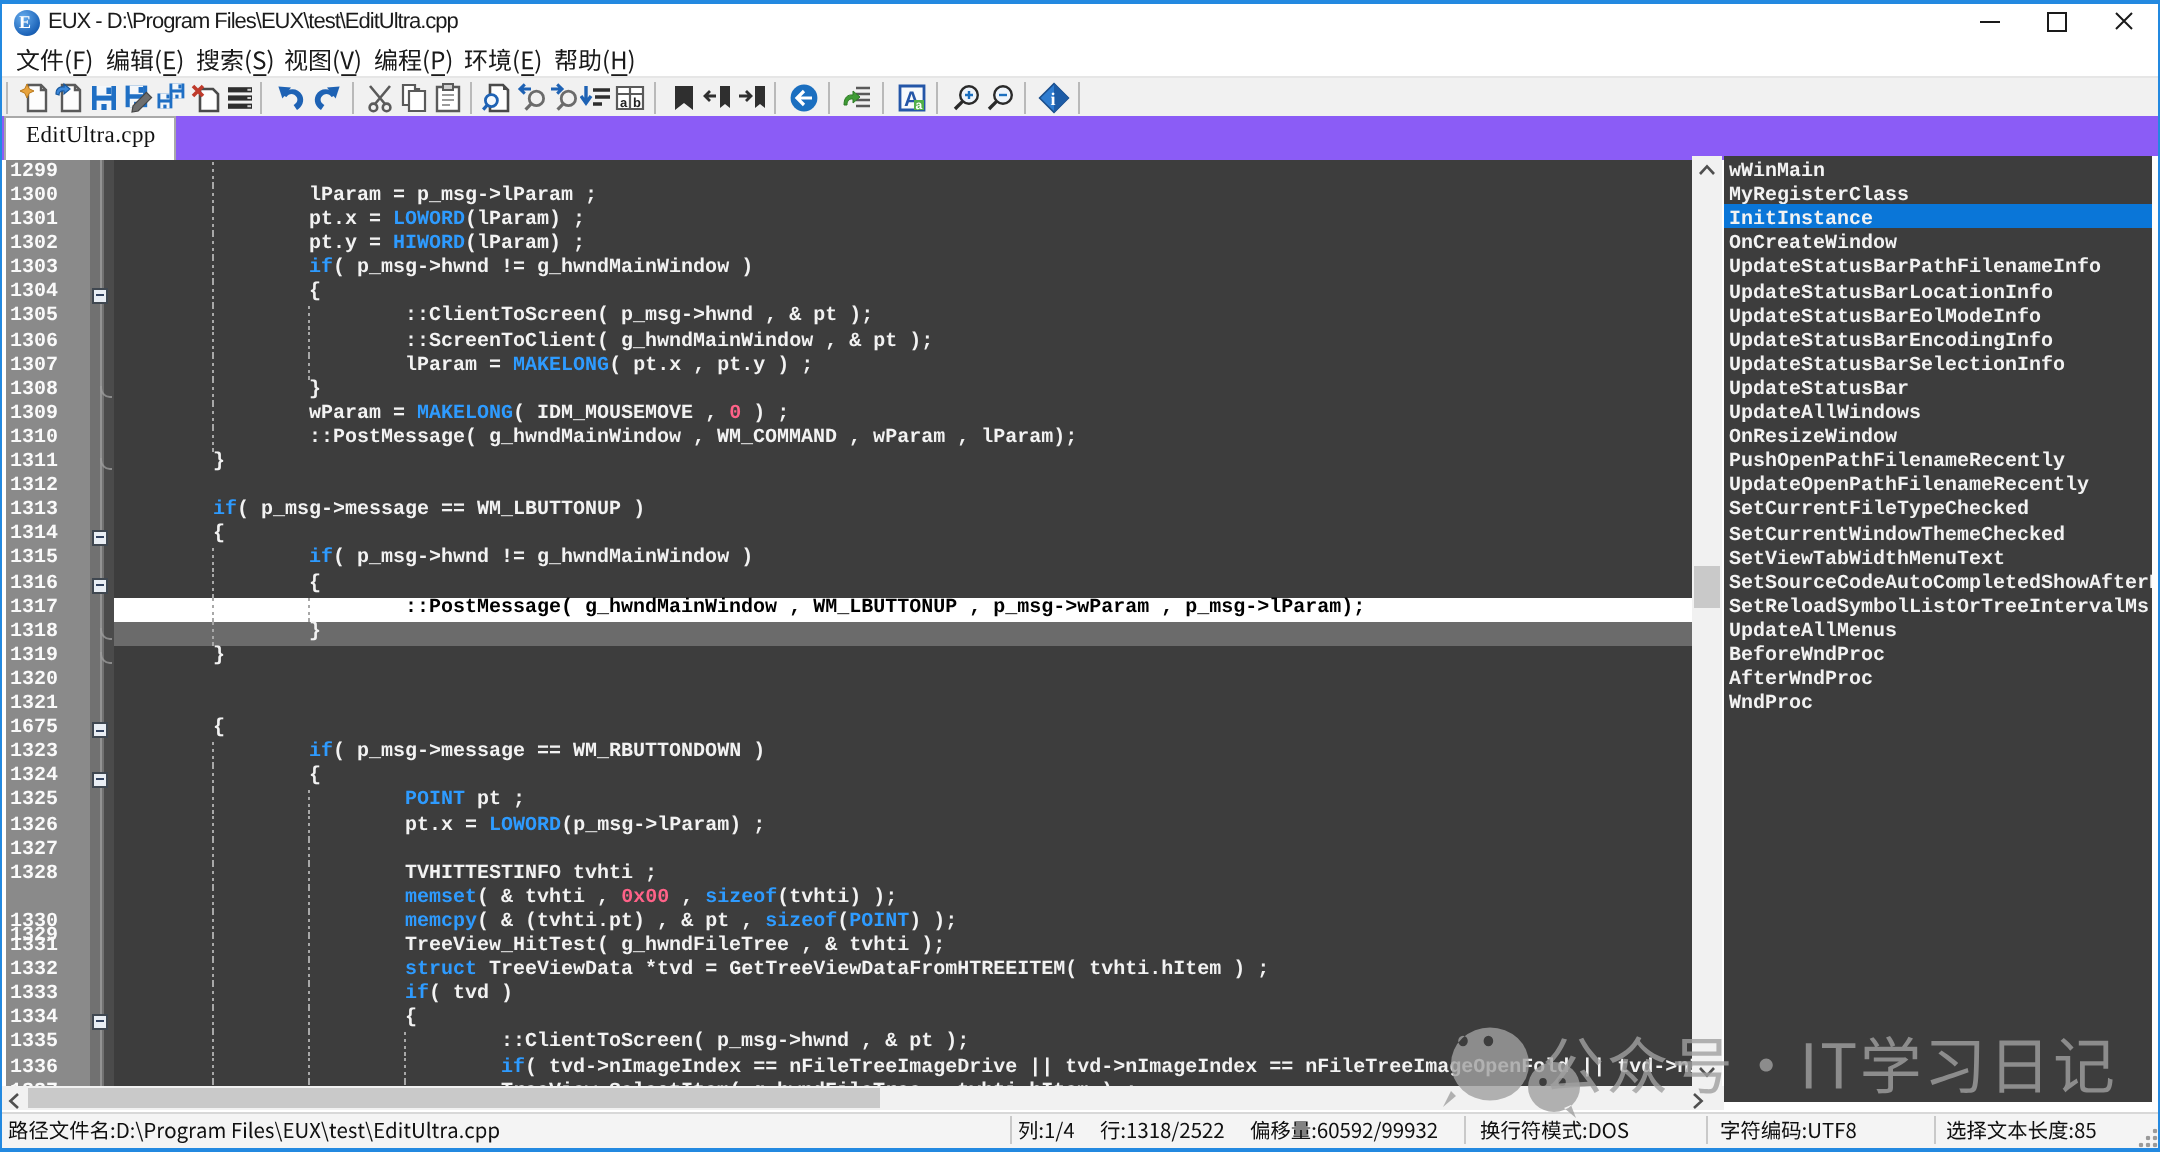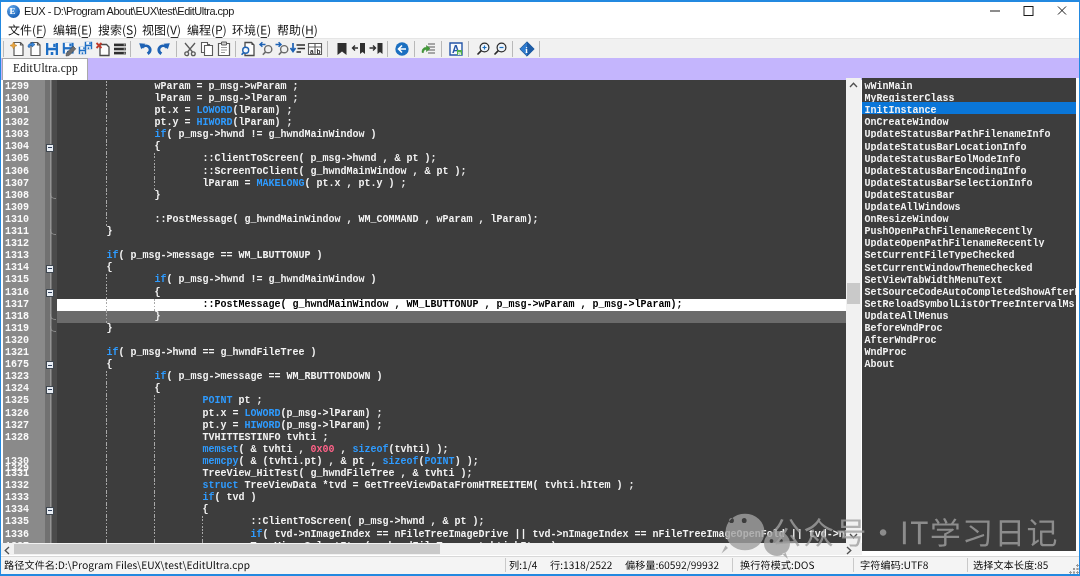--- a/index.html
+++ b/index.html
@@ -6,21 +6,21 @@
 .abs { position:absolute; }
 #titlebar { left:0; top:0; width:1080px; height:22px; background:#fff; border-top:2px solid #2389e0; }
 #appico { left:7px; top:5px; width:13px; height:13px; border-radius:50%;
   background:radial-gradient(circle at 35% 30%, #66aced, #1c63b8 70%, #124a8f); }
 #appico span { position:absolute; left:2.5px; top:0.5px; font-size:9px; font-weight:bold; color:#fff; font-family:"Liberation Serif",serif; }
 #title { left:24px; top:5px; font-size:11px; color:#1b1b1b; letter-spacing:-0.5px; }
 #menubar { left:0; top:22px; width:1080px; height:16px; background:#fff; }
 #toolbar { left:0; top:38px; width:1080px; height:20px; background:#f1f1f1; border-top:1px solid #e6e6e6; }
 .tbi { position:absolute; top:2px; }
 .ts { position:absolute; top:1.5px; width:1px; height:16px; background:#b9b9b9; }
-#tabbar { left:0; top:58px; width:1080px; height:22px; background:#c4b5fd; }
+#tabbar { left:0; top:58px; width:1080px; height:22px; background:#8b5cf6; }
 #tab { position:absolute; left:2px; top:0; width:86px; height:22px; background:#fff;
   border:1px solid #a9a9a9; border-bottom:none; }
 #tab span { position:absolute; left:10px; top:3px; font-family:"Liberation Serif",serif; font-size:11.5px; color:#111; letter-spacing:0.2px; }
 #editor { left:2.5px; top:80px; width:843.5px; height:463px; background:#3d3d3d; overflow:hidden; }
 #gutter { position:absolute; left:0; top:0; width:42.5px; height:100%; background:#8a8a8a; }
 #foldcol { position:absolute; left:42.5px; top:0; width:6.5px; height:100%; background:#717171; }
 #foldstrip { position:absolute; left:49px; top:0; width:5px; height:100%; background:#4b4b4b; }
 #foldline { position:absolute; left:47px; top:0; width:1px; height:100%; background:#9f9f9f; opacity:0.75; }
 .ln { position:absolute; left:2.5px; height:12.1px; line-height:12.1px; font-family:"Liberation Mono",monospace;
   font-size:10px; font-weight:bold; color:#fafafa; }
@@ -58,21 +58,21 @@
    radial-gradient(circle at 8.5px 8.5px, #9a9a9a 1px, transparent 1.3px),
    radial-gradient(circle at 5px 8.5px, #9a9a9a 1px, transparent 1.3px),
    radial-gradient(circle at 1.5px 8.5px, #9a9a9a 1px, transparent 1.3px); }
 </style></head>
 <body>
 <div id="app">
 <div id="titlebar" class="abs"></div>
 <div id="appico" class="abs">
       <span>E</span>
     </div>
-<div id="title" class="abs">EUX - D:\Program About\EUX\test\EditUltra.cpp</div>
+<div id="title" class="abs">EUX - D:\Program Files\EUX\test\EditUltra.cpp</div>
 <svg class="abs" style="left:985px;top:0" width="90" height="22" viewBox="0 0 90 22">
 <path d="M5 11 H15" stroke="#1a1a1a" stroke-width="1"></path>
 <rect x="39" y="6.5" width="9" height="9" fill="none" stroke="#1a1a1a" stroke-width="1"></rect>
 <path d="M73 6.5 L81 14.5 M81 6.5 L73 14.5" stroke="#1a1a1a" stroke-width="1"></path>
 </svg>
 <div id="menubar" class="abs"></div>
 <svg style="position:absolute;left:8.0px;top:24.2px" width="41" height="17" viewBox="0 0 41 17">
       <path d="M5.1 0.7C5.4 1.3 5.8 2.1 6.0 2.6L7.0 2.2C6.8 1.8 6.4 1.0 6.0 0.4ZM0.6 2.6V3.5H2.5C3.2 5.3 4.1 6.9 5.4 8.2C4.0 9.3 2.4 10.1 0.4 10.6C0.6 10.9 0.9 11.3 1.0 11.5C3.0 10.8 4.7 10.0 6.0 8.8C7.4 10.0 9.0 10.9 11.0 11.4C11.1 11.2 11.4 10.8 11.6 10.6C9.7 10.1 8.1 9.3 6.7 8.1C7.9 6.9 8.9 5.4 9.6 3.5H11.4V2.6ZM6.0 7.5C4.9 6.4 4.0 5.0 3.4 3.5H8.5C7.9 5.1 7.1 6.4 6.0 7.5Z M15.8 6.5V7.3H19.2V11.5H20.1V7.3H23.4V6.5H20.1V3.8H22.9V2.9H20.1V0.6H19.2V2.9H17.6C17.8 2.4 17.9 1.8 18.0 1.3L17.2 1.1C16.9 2.7 16.4 4.2 15.7 5.2C15.9 5.3 16.3 5.5 16.5 5.7C16.8 5.1 17.1 4.5 17.4 3.8H19.2V6.5ZM15.2 0.5C14.6 2.3 13.5 4.1 12.4 5.3C12.5 5.5 12.8 6.0 12.9 6.2C13.3 5.8 13.6 5.3 14.0 4.8V11.5H14.9V3.4C15.3 2.6 15.7 1.7 16.1 0.8Z M26.9 12.9 27.5 12.6C26.5 10.9 26.0 8.9 26.0 6.8C26.0 4.8 26.5 2.8 27.5 1.1L26.9 0.7C25.8 2.5 25.1 4.5 25.1 6.8C25.1 9.2 25.8 11.1 26.9 12.9Z M29.3 10.6H30.4V6.6H33.7V5.7H30.4V2.7H34.3V1.8H29.3Z M35.9 12.9C37.0 11.1 37.6 9.2 37.6 6.8C37.6 4.5 37.0 2.5 35.9 0.7L35.2 1.1C36.2 2.8 36.7 4.8 36.7 6.8C36.7 8.9 36.2 10.9 35.2 12.6Z" fill="#1a1a1a"></path>
       <rect x="28.6" y="13.1" width="6.7" height="0.9" fill="#1a1a1a"></rect>
     </svg>
@@ -260,21 +260,20 @@
         <span>EditUltra.cpp</span>
       </div>
     </div>
 <div id="editor" class="abs">
 <div id="gutter"></div>
       <div id="foldcol"></div>
       <div id="foldstrip"></div>
       <div id="foldline"></div>
 
 <div class="ln" style="top:0.8px">1299</div>
-<pre class="cl" style="top:0.8px">		wParam = p_msg-&gt;wParam ;</pre>
 <div class="gd" style="top:0.8px;left:103.0px"></div>
 
 <div class="ln" style="top:12.9px">1300</div>
 <pre class="cl" style="top:12.9px">		lParam = p_msg-&gt;lParam ;</pre>
 <div class="gd" style="top:12.9px;left:103.0px"></div>
 
 <div class="ln" style="top:25.0px">1301</div>
 <pre class="cl" style="top:25.0px">		pt.x = <span class="k">LOWORD</span>(lParam) ;</pre>
 <div class="gd" style="top:25.0px;left:103.0px"></div>
 
@@ -305,20 +304,21 @@
 <pre class="cl" style="top:97.6px">			lParam = <span class="k">MAKELONG</span>( pt.x , pt.y ) ;</pre>
 <div class="gd" style="top:97.6px;left:103.0px"></div>
 <div class="gd" style="top:97.6px;left:151.0px"></div>
 
 <div class="ln" style="top:109.69999999999999px">1308</div>
 <pre class="cl" style="top:109.69999999999999px">		}</pre>
 <div class="gd" style="top:109.69999999999999px;left:103.0px"></div>
 <div class="fc" style="top:112.69999999999999px"></div>
 
 <div class="ln" style="top:121.8px">1309</div>
+<pre class="cl" style="top:121.8px">		wParam = <span class="k">MAKELONG</span>( IDM_MOUSEMOVE , <span class="n">0</span> ) ;</pre>
 <div class="gd" style="top:121.8px;left:103.0px"></div>
 
 <div class="ln" style="top:133.9px">1310</div>
 <pre class="cl" style="top:133.9px">		::PostMessage( g_hwndMainWindow , WM_COMMAND , wParam , lParam);</pre>
 <div class="gd" style="top:133.9px;left:103.0px"></div>
 
 <div class="ln" style="top:146.0px">1311</div>
 <pre class="cl" style="top:146.0px">	}</pre>
 <div class="fc" style="top:149.0px"></div>
 
@@ -352,21 +352,20 @@
 <div class="fc" style="top:233.70000000000002px"></div>
 
 <div class="ln" style="top:242.8px">1319</div>
 <pre class="cl" style="top:242.8px">	}</pre>
 <div class="fc" style="top:245.8px"></div>
 
 <div class="ln" style="top:254.9px">1320</div>
 <pre class="cl" style="top:254.9px"></pre>
 
 <div class="ln" style="top:267.0px">1321</div>
-<pre class="cl" style="top:267.0px">	<span class="k">if</span>( p_msg-&gt;hwnd == g_hwndFileTree )</pre>
 
 <div class="ln" style="top:279.1px">1675</div>
 <pre class="cl" style="top:279.1px">	{</pre>
 <div class="fb" style="top:281.3px"></div>
 
 <div class="ln" style="top:291.2px">1323</div>
 <pre class="cl" style="top:291.2px">		<span class="k">if</span>( p_msg-&gt;message == WM_RBUTTONDOWN )</pre>
 <div class="gd" style="top:291.2px;left:103.0px"></div>
 
 <div class="ln" style="top:303.3px">1324</div>
@@ -378,21 +377,20 @@
 <pre class="cl" style="top:315.4px">			<span class="k">POINT</span> pt ;</pre>
 <div class="gd" style="top:315.4px;left:103.0px"></div>
 <div class="gd" style="top:315.4px;left:151.0px"></div>
 
 <div class="ln" style="top:327.5px">1326</div>
 <pre class="cl" style="top:327.5px">			pt.x = <span class="k">LOWORD</span>(p_msg-&gt;lParam) ;</pre>
 <div class="gd" style="top:327.5px;left:103.0px"></div>
 <div class="gd" style="top:327.5px;left:151.0px"></div>
 
 <div class="ln" style="top:339.6px">1327</div>
-<pre class="cl" style="top:339.6px">			pt.y = <span class="k">HIWORD</span>(p_msg-&gt;lParam) ;</pre>
 <div class="gd" style="top:339.6px;left:103.0px"></div>
 <div class="gd" style="top:339.6px;left:151.0px"></div>
 
 <div class="ln" style="top:351.7px">1328</div>
 <pre class="cl" style="top:351.7px">			TVHITTESTINFO tvhti ;</pre>
 <div class="gd" style="top:351.7px;left:103.0px"></div>
 <div class="gd" style="top:351.7px;left:151.0px"></div>
 
 <div class="ln" style="top:383px">1329</div>
 <pre class="cl" style="top:363.8px">			<span class="k">memset</span>( &amp; tvhti , <span class="n">0x00</span> , <span class="k">sizeof</span>(tvhti) );</pre>
@@ -478,21 +476,20 @@
 <div class="fi" style="top:157.79999999999998px">UpdateOpenPathFilenameRecently</div>
 <div class="fi" style="top:169.9px">SetCurrentFileTypeChecked</div>
 <div class="fi" style="top:182.0px">SetCurrentWindowThemeChecked</div>
 <div class="fi" style="top:194.1px">SetViewTabWidthMenuText</div>
 <div class="fi" style="top:206.2px">SetSourceCodeAutoCompletedShowAfterEnter</div>
 <div class="fi" style="top:218.29999999999998px">SetReloadSymbolListOrTreeIntervalMs</div>
 <div class="fi" style="top:230.4px">UpdateAllMenus</div>
 <div class="fi" style="top:242.5px">BeforeWndProc</div>
 <div class="fi" style="top:254.6px">AfterWndProc</div>
 <div class="fi" style="top:266.7px">WndProc</div>
-<div class="fi" style="top:278.8px">About</div>
     </div>
 <div id="rstrip" class="abs"></div>
 <div id="statusbar" class="abs"></div>
 <svg style="position:absolute;left:4px;top:559.8px" width="248" height="14" viewBox="0 0 248 14">
       <path d="M1.6 1.5H3.5V3.3H1.6ZM0.4 8.5 0.5 9.3C1.6 9.0 3.1 8.7 4.5 8.3L4.4 7.6L3.0 8.0V6.1H4.1C4.3 6.3 4.4 6.5 4.5 6.6C4.7 6.5 4.9 6.5 5.1 6.3V9.8H5.8V9.4H8.4V9.7H9.1V6.4L9.4 6.5C9.6 6.3 9.8 6.0 9.9 5.9C9.0 5.5 8.2 5.0 7.6 4.4C8.2 3.6 8.8 2.7 9.1 1.6L8.6 1.4L8.5 1.4H6.5C6.6 1.2 6.7 0.9 6.8 0.6L6.1 0.4C5.7 1.6 5.0 2.8 4.2 3.5V0.8H0.9V4.0H2.4V8.1L1.6 8.3V4.9H0.9V8.4ZM5.8 8.7V6.8H8.4V8.7ZM8.1 2.1C7.9 2.8 7.5 3.3 7.1 3.8C6.7 3.3 6.3 2.8 6.1 2.3L6.2 2.1ZM5.6 6.1C6.1 5.8 6.6 5.4 7.1 4.9C7.5 5.3 8.0 5.7 8.6 6.1ZM6.6 4.3C5.9 5.0 5.1 5.6 4.3 5.9V5.4H3.0V4.0H4.2V3.7C4.4 3.8 4.7 4.0 4.8 4.1C5.1 3.8 5.4 3.4 5.7 2.9C5.9 3.4 6.3 3.9 6.6 4.3Z M12.8 0.4C12.4 1.2 11.5 2.0 10.7 2.5C10.8 2.7 11.0 3.0 11.1 3.2C12.0 2.5 13.0 1.6 13.5 0.7ZM14.1 0.9V1.7H18.0C17.0 3.0 15.1 4.1 13.4 4.7C13.5 4.8 13.7 5.1 13.8 5.3C14.8 4.9 15.9 4.4 16.8 3.8C17.8 4.2 18.9 4.8 19.5 5.2L20.0 4.6C19.4 4.2 18.3 3.7 17.4 3.3C18.2 2.7 18.8 2.0 19.2 1.2L18.7 0.9L18.6 0.9ZM14.1 5.6V6.3H16.4V8.8H13.5V9.5H20.0V8.8H17.1V6.3H19.3V5.6ZM13.0 2.7C12.4 3.7 11.5 4.8 10.6 5.5C10.7 5.6 10.9 6.0 11.0 6.2C11.3 5.9 11.7 5.6 12.0 5.2V9.8H12.8V4.2C13.1 3.8 13.4 3.4 13.7 2.9Z M24.7 0.6C25.0 1.1 25.3 1.8 25.5 2.2L26.3 1.9C26.2 1.5 25.8 0.8 25.5 0.3ZM20.9 2.2V3.0H22.5C23.1 4.5 23.9 5.8 25.0 6.9C23.8 7.9 22.5 8.6 20.8 9.0C20.9 9.2 21.2 9.6 21.2 9.8C22.9 9.2 24.4 8.5 25.5 7.5C26.7 8.5 28.1 9.3 29.7 9.7C29.9 9.5 30.1 9.2 30.3 9.0C28.6 8.6 27.2 7.9 26.1 6.9C27.1 5.9 27.9 4.6 28.5 3.0H30.1V2.2ZM25.5 6.4C24.6 5.4 23.8 4.3 23.3 3.0H27.7C27.1 4.3 26.4 5.5 25.5 6.4Z M33.8 5.5V6.2H36.8V9.8H37.5V6.2H40.3V5.5H37.5V3.2H39.9V2.5H37.5V0.5H36.8V2.5H35.4C35.5 2.0 35.6 1.6 35.7 1.1L35.0 0.9C34.8 2.3 34.3 3.6 33.8 4.4C33.9 4.5 34.3 4.7 34.4 4.8C34.7 4.4 34.9 3.8 35.1 3.2H36.8V5.5ZM33.3 0.4C32.8 2.0 31.9 3.5 30.9 4.5C31.1 4.7 31.3 5.1 31.4 5.3C31.7 4.9 32.0 4.5 32.3 4.1V9.8H33.0V2.9C33.4 2.2 33.8 1.4 34.1 0.7Z M43.5 3.6C44.0 3.9 44.6 4.4 45.1 4.8C43.9 5.5 42.5 5.9 41.3 6.2C41.4 6.4 41.6 6.7 41.7 6.9C42.2 6.8 42.8 6.6 43.4 6.4V9.8H44.1V9.3H48.7V9.8H49.5V5.5H45.4C47.1 4.6 48.6 3.3 49.4 1.7L48.9 1.4L48.8 1.4H45.2C45.4 1.1 45.6 0.8 45.8 0.6L44.9 0.4C44.3 1.4 43.2 2.5 41.5 3.3C41.7 3.4 41.9 3.7 42.0 3.9C43.0 3.4 43.8 2.8 44.5 2.1H48.3C47.7 3.0 46.8 3.8 45.8 4.4C45.3 4.0 44.6 3.5 44.1 3.1ZM48.7 8.5H44.1V6.2H48.7Z M52.4 5.0C52.8 5.0 53.1 4.7 53.1 4.3C53.1 3.9 52.8 3.6 52.4 3.6C52.0 3.6 51.7 3.9 51.7 4.3C51.7 4.7 52.0 5.0 52.4 5.0ZM52.4 9.1C52.8 9.1 53.1 8.8 53.1 8.4C53.1 8.0 52.8 7.7 52.4 7.7C52.0 7.7 51.7 8.0 51.7 8.4C51.7 8.8 52.0 9.1 52.4 9.1Z M54.9 9.0H56.8C59.0 9.0 60.3 7.6 60.3 5.2C60.3 2.8 59.0 1.5 56.7 1.5H54.9ZM55.8 8.2V2.3H56.7C58.4 2.3 59.3 3.3 59.3 5.2C59.3 7.1 58.4 8.2 56.7 8.2Z M62.3 5.0C62.6 5.0 62.9 4.7 62.9 4.3C62.9 3.9 62.6 3.6 62.3 3.6C61.9 3.6 61.6 3.9 61.6 4.3C61.6 4.7 61.9 5.0 62.3 5.0ZM62.3 9.1C62.6 9.1 62.9 8.8 62.9 8.4C62.9 8.0 62.6 7.7 62.3 7.7C61.9 7.7 61.6 8.0 61.6 8.4C61.6 8.8 61.9 9.1 62.3 9.1Z M66.9 10.8H67.6L64.5 0.9H63.8Z M68.7 9.0H69.7V6.0H70.9C72.5 6.0 73.6 5.3 73.6 3.7C73.6 2.1 72.5 1.5 70.8 1.5H68.7ZM69.7 5.2V2.3H70.7C72.0 2.3 72.7 2.6 72.7 3.7C72.7 4.8 72.1 5.2 70.8 5.2Z M75.1 9.0H76.0V5.4C76.4 4.5 76.9 4.1 77.4 4.1C77.6 4.1 77.8 4.2 77.9 4.2L78.1 3.4C77.9 3.3 77.8 3.3 77.5 3.3C76.9 3.3 76.3 3.7 76.0 4.4H75.9L75.8 3.4H75.1Z M81.2 9.1C82.5 9.1 83.8 8.0 83.8 6.2C83.8 4.4 82.5 3.3 81.2 3.3C79.8 3.3 78.6 4.4 78.6 6.2C78.6 8.0 79.8 9.1 81.2 9.1ZM81.2 8.3C80.2 8.3 79.6 7.5 79.6 6.2C79.6 4.9 80.2 4.1 81.2 4.1C82.2 4.1 82.8 4.9 82.8 6.2C82.8 7.5 82.2 8.3 81.2 8.3Z M87.1 11.5C88.8 11.5 89.9 10.6 89.9 9.6C89.9 8.7 89.2 8.3 88.0 8.3H86.9C86.1 8.3 85.9 8.0 85.9 7.7C85.9 7.4 86.1 7.2 86.3 7.0C86.5 7.2 86.8 7.2 87.1 7.2C88.2 7.2 89.1 6.5 89.1 5.3C89.1 4.8 88.9 4.4 88.7 4.2H89.8V3.4H87.9C87.7 3.4 87.4 3.3 87.1 3.3C86.0 3.3 85.0 4.1 85.0 5.3C85.0 5.9 85.4 6.5 85.7 6.8V6.8C85.4 7.0 85.1 7.4 85.1 7.8C85.1 8.3 85.3 8.6 85.6 8.7V8.8C85.1 9.1 84.8 9.6 84.8 10.0C84.8 11.0 85.7 11.5 87.1 11.5ZM87.1 6.6C86.4 6.6 85.9 6.1 85.9 5.3C85.9 4.5 86.4 4.0 87.1 4.0C87.7 4.0 88.3 4.5 88.3 5.3C88.3 6.1 87.7 6.6 87.1 6.6ZM87.2 10.9C86.2 10.9 85.6 10.5 85.6 9.9C85.6 9.6 85.8 9.3 86.2 9.0C86.4 9.0 86.7 9.1 86.9 9.1H87.9C88.6 9.1 89.0 9.2 89.0 9.8C89.0 10.3 88.3 10.9 87.2 10.9Z M91.0 9.0H91.9V5.4C92.3 4.5 92.8 4.1 93.3 4.1C93.5 4.1 93.7 4.2 93.8 4.2L94.0 3.4C93.8 3.3 93.7 3.3 93.4 3.3C92.8 3.3 92.2 3.7 91.9 4.4H91.8L91.7 3.4H91.0Z M96.2 9.1C96.9 9.1 97.5 8.8 98.0 8.3H98.1L98.2 9.0H98.9V5.6C98.9 4.2 98.4 3.3 97.0 3.3C96.1 3.3 95.3 3.7 94.8 4.0L95.2 4.7C95.6 4.4 96.2 4.1 96.8 4.1C97.8 4.1 98.0 4.8 98.0 5.5C95.6 5.7 94.6 6.3 94.6 7.5C94.6 8.5 95.3 9.1 96.2 9.1ZM96.5 8.4C95.9 8.4 95.5 8.1 95.5 7.5C95.5 6.8 96.1 6.3 98.0 6.1V7.6C97.5 8.1 97.0 8.4 96.5 8.4Z M100.7 9.0H101.6V5.0C102.1 4.4 102.6 4.1 103.0 4.1C103.7 4.1 104.0 4.5 104.0 5.6V9.0H105.0V5.0C105.5 4.4 105.9 4.1 106.4 4.1C107.1 4.1 107.4 4.5 107.4 5.6V9.0H108.3V5.5C108.3 4.1 107.8 3.3 106.6 3.3C106.0 3.3 105.4 3.7 104.8 4.4C104.6 3.7 104.1 3.3 103.3 3.3C102.6 3.3 102.0 3.7 101.6 4.2H101.5L101.4 3.4H100.7Z M112.5 9.0H113.4V5.6H116.3V4.8H113.4V2.3H116.8V1.5H112.5Z M118.0 9.0H119.0V3.4H118.0ZM118.5 2.3C118.9 2.3 119.1 2.1 119.1 1.7C119.1 1.3 118.9 1.1 118.5 1.1C118.1 1.1 117.9 1.3 117.9 1.7C117.9 2.1 118.1 2.3 118.5 2.3Z M121.8 9.1C122.1 9.1 122.2 9.1 122.4 9.0L122.2 8.3C122.1 8.3 122.1 8.3 122.0 8.3C121.9 8.3 121.8 8.2 121.8 7.9V0.9H120.8V7.9C120.8 8.7 121.1 9.1 121.8 9.1Z M126.0 9.1C126.7 9.1 127.3 8.9 127.8 8.5L127.5 7.9C127.1 8.2 126.6 8.4 126.1 8.4C125.0 8.4 124.3 7.6 124.2 6.4H128.0C128.0 6.3 128.0 6.1 128.0 5.9C128.0 4.3 127.2 3.3 125.8 3.3C124.5 3.3 123.3 4.4 123.3 6.2C123.3 8.0 124.5 9.1 126.0 9.1ZM124.2 5.8C124.3 4.7 125.0 4.0 125.8 4.0C126.7 4.0 127.2 4.6 127.2 5.8Z M130.8 9.1C132.1 9.1 132.8 8.4 132.8 7.5C132.8 6.4 132.0 6.1 131.2 5.8C130.5 5.5 130.0 5.3 130.0 4.8C130.0 4.4 130.3 4.0 131.0 4.0C131.5 4.0 131.9 4.2 132.3 4.5L132.7 3.9C132.3 3.6 131.7 3.3 131.0 3.3C129.8 3.3 129.1 4.0 129.1 4.9C129.1 5.8 129.9 6.2 130.7 6.5C131.3 6.7 132.0 7.0 132.0 7.5C132.0 8.0 131.6 8.4 130.9 8.4C130.2 8.4 129.7 8.1 129.2 7.7L128.8 8.3C129.3 8.8 130.0 9.1 130.8 9.1Z M136.4 10.8H137.1L134.0 0.9H133.4Z M138.3 9.0H142.7V8.2H139.2V5.4H142.0V4.6H139.2V2.3H142.6V1.5H138.3Z M146.9 9.1C148.4 9.1 149.6 8.3 149.6 5.9V1.5H148.7V5.9C148.7 7.7 147.9 8.3 146.9 8.3C145.9 8.3 145.2 7.7 145.2 5.9V1.5H144.2V5.9C144.2 8.3 145.4 9.1 146.9 9.1Z M150.8 9.0H151.8L152.8 7.0C153.0 6.6 153.2 6.2 153.4 5.7H153.5C153.7 6.2 153.9 6.6 154.1 7.0L155.2 9.0H156.3L154.1 5.2L156.1 1.5H155.1L154.1 3.4C153.9 3.8 153.8 4.1 153.6 4.5H153.6C153.3 4.1 153.2 3.8 153.0 3.4L151.9 1.5H150.9L152.9 5.1Z M159.6 10.8H160.3L157.3 0.9H156.6Z M163.1 9.1C163.4 9.1 163.8 9.0 164.1 8.9L163.9 8.2C163.8 8.3 163.5 8.4 163.3 8.4C162.7 8.4 162.5 8.0 162.5 7.3V4.2H164.0V3.4H162.5V1.9H161.7L161.6 3.4L160.7 3.5V4.2H161.5V7.3C161.5 8.4 161.9 9.1 163.1 9.1Z M167.5 9.1C168.2 9.1 168.8 8.9 169.3 8.5L168.9 7.9C168.5 8.2 168.1 8.4 167.6 8.4C166.5 8.4 165.8 7.6 165.7 6.4H169.5C169.5 6.3 169.5 6.1 169.5 5.9C169.5 4.3 168.7 3.3 167.3 3.3C166.0 3.3 164.8 4.4 164.8 6.2C164.8 8.0 166.0 9.1 167.5 9.1ZM165.7 5.8C165.8 4.7 166.5 4.0 167.3 4.0C168.2 4.0 168.7 4.6 168.7 5.8Z M172.3 9.1C173.6 9.1 174.3 8.4 174.3 7.5C174.3 6.4 173.4 6.1 172.6 5.8C172.0 5.5 171.4 5.3 171.4 4.8C171.4 4.4 171.8 4.0 172.5 4.0C173.0 4.0 173.3 4.2 173.7 4.5L174.2 3.9C173.8 3.6 173.1 3.3 172.5 3.3C171.2 3.3 170.6 4.0 170.6 4.9C170.6 5.8 171.4 6.2 172.2 6.5C172.8 6.7 173.4 7.0 173.4 7.5C173.4 8.0 173.1 8.4 172.3 8.4C171.7 8.4 171.2 8.1 170.7 7.7L170.2 8.3C170.8 8.8 171.5 9.1 172.3 9.1Z M177.4 9.1C177.7 9.1 178.1 9.0 178.4 8.9L178.2 8.2C178.0 8.3 177.8 8.4 177.6 8.4C176.9 8.4 176.7 8.0 176.7 7.3V4.2H178.2V3.4H176.7V1.9H175.9L175.8 3.4L175.0 3.5V4.2H175.8V7.3C175.8 8.4 176.2 9.1 177.4 9.1Z M181.7 10.8H182.4L179.4 0.9H178.7Z M183.6 9.0H188.0V8.2H184.5V5.4H187.3V4.6H184.5V2.3H187.9V1.5H183.6Z M191.4 9.1C192.0 9.1 192.6 8.8 193.1 8.3H193.1L193.2 9.0H193.9V0.9H193.0V3.0L193.0 3.9C192.6 3.5 192.1 3.3 191.5 3.3C190.2 3.3 189.1 4.4 189.1 6.2C189.1 8.1 190.0 9.1 191.4 9.1ZM191.6 8.3C190.6 8.3 190.0 7.5 190.0 6.2C190.0 4.9 190.8 4.1 191.6 4.1C192.1 4.1 192.5 4.2 193.0 4.7V7.6C192.5 8.1 192.1 8.3 191.6 8.3Z M195.8 9.0H196.7V3.4H195.8ZM196.3 2.3C196.6 2.3 196.9 2.1 196.9 1.7C196.9 1.3 196.6 1.1 196.3 1.1C195.9 1.1 195.7 1.3 195.7 1.7C195.7 2.1 195.9 2.3 196.3 2.3Z M200.3 9.1C200.7 9.1 201.1 9.0 201.4 8.9L201.2 8.2C201.0 8.3 200.8 8.4 200.6 8.4C199.9 8.4 199.7 8.0 199.7 7.3V4.2H201.2V3.4H199.7V1.9H198.9L198.8 3.4L198.0 3.5V4.2H198.8V7.3C198.8 8.4 199.2 9.1 200.3 9.1Z M205.2 9.1C206.7 9.1 207.9 8.3 207.9 5.9V1.5H207.0V5.9C207.0 7.7 206.2 8.3 205.2 8.3C204.2 8.3 203.5 7.7 203.5 5.9V1.5H202.5V5.9C202.5 8.3 203.7 9.1 205.2 9.1Z M210.8 9.1C211.0 9.1 211.2 9.1 211.3 9.0L211.2 8.3C211.1 8.3 211.1 8.3 211.0 8.3C210.9 8.3 210.8 8.2 210.8 7.9V0.9H209.8V7.9C209.8 8.7 210.1 9.1 210.8 9.1Z M214.4 9.1C214.8 9.1 215.2 9.0 215.5 8.9L215.3 8.2C215.1 8.3 214.9 8.4 214.7 8.4C214.0 8.4 213.8 8.0 213.8 7.3V4.2H215.3V3.4H213.8V1.9H213.0L212.9 3.4L212.0 3.5V4.2H212.9V7.3C212.9 8.4 213.3 9.1 214.4 9.1Z M216.6 9.0H217.5V5.4C217.9 4.5 218.4 4.1 218.9 4.1C219.1 4.1 219.2 4.2 219.4 4.2L219.6 3.4C219.4 3.3 219.2 3.3 219.0 3.3C218.4 3.3 217.8 3.7 217.4 4.4H217.4L217.3 3.4H216.6Z M221.8 9.1C222.5 9.1 223.1 8.8 223.6 8.3H223.7L223.7 9.0H224.5V5.6C224.5 4.2 223.9 3.3 222.6 3.3C221.7 3.3 220.9 3.7 220.4 4.0L220.8 4.7C221.2 4.4 221.8 4.1 222.4 4.1C223.3 4.1 223.6 4.8 223.6 5.5C221.2 5.7 220.2 6.3 220.2 7.5C220.2 8.5 220.9 9.1 221.8 9.1ZM222.1 8.4C221.5 8.4 221.1 8.1 221.1 7.5C221.1 6.8 221.7 6.3 223.6 6.1V7.6C223.0 8.1 222.6 8.4 222.1 8.4Z M226.7 9.1C227.1 9.1 227.4 8.8 227.4 8.4C227.4 8.0 227.1 7.7 226.7 7.7C226.4 7.7 226.1 8.0 226.1 8.4C226.1 8.8 226.4 9.1 226.7 9.1Z M231.3 9.1C231.9 9.1 232.6 8.8 233.1 8.4L232.7 7.8C232.3 8.1 231.9 8.3 231.4 8.3C230.3 8.3 229.6 7.5 229.6 6.2C229.6 4.9 230.4 4.1 231.4 4.1C231.8 4.1 232.2 4.3 232.5 4.6L233.0 3.9C232.6 3.6 232.1 3.3 231.3 3.3C229.9 3.3 228.7 4.4 228.7 6.2C228.7 8.0 229.8 9.1 231.3 9.1Z M234.3 11.3H235.2V9.4L235.2 8.5C235.7 8.9 236.2 9.1 236.7 9.1C238.0 9.1 239.1 8.0 239.1 6.1C239.1 4.4 238.4 3.3 236.9 3.3C236.3 3.3 235.7 3.7 235.2 4.1H235.2L235.1 3.4H234.3ZM236.6 8.3C236.2 8.3 235.7 8.2 235.2 7.8V4.8C235.8 4.3 236.2 4.1 236.7 4.1C237.8 4.1 238.2 4.9 238.2 6.1C238.2 7.5 237.5 8.3 236.6 8.3Z M240.6 11.3H241.6V9.4L241.5 8.5C242.0 8.9 242.6 9.1 243.1 9.1C244.3 9.1 245.5 8.0 245.5 6.1C245.5 4.4 244.7 3.3 243.3 3.3C242.6 3.3 242.0 3.7 241.5 4.1H241.5L241.4 3.4H240.6ZM242.9 8.3C242.5 8.3 242.0 8.2 241.6 7.8V4.8C242.1 4.3 242.6 4.1 243.0 4.1C244.1 4.1 244.5 4.9 244.5 6.1C244.5 7.5 243.8 8.3 242.9 8.3Z" fill="#111111"></path>
     </svg>
 <svg style="position:absolute;left:509px;top:559.8px" width="30" height="14" viewBox="0 0 30 14">
       <path d="M6.5 1.6V7.3H7.3V1.6ZM8.6 0.5V8.8C8.6 9.0 8.6 9.0 8.4 9.0C8.3 9.0 7.7 9.0 7.2 9.0C7.3 9.2 7.4 9.5 7.4 9.8C8.2 9.8 8.7 9.7 9.0 9.6C9.3 9.5 9.4 9.3 9.4 8.8V0.5ZM1.8 5.9C2.4 6.3 3.0 6.8 3.4 7.1C2.7 8.1 1.8 8.8 0.8 9.2C1.0 9.4 1.2 9.6 1.3 9.8C3.4 8.9 5.0 6.9 5.5 3.3L5.0 3.2L4.9 3.2H2.6C2.8 2.7 2.9 2.2 3.0 1.7H5.8V1.0H0.6V1.7H2.3C1.9 3.3 1.4 4.7 0.5 5.7C0.7 5.8 1.0 6.0 1.1 6.2C1.6 5.6 2.0 4.8 2.4 3.9H4.7C4.5 4.9 4.2 5.7 3.8 6.5C3.4 6.1 2.8 5.7 2.3 5.3Z M11.6 5.0C12.0 5.0 12.3 4.7 12.3 4.3C12.3 3.9 12.0 3.6 11.6 3.6C11.2 3.6 10.9 3.9 10.9 4.3C10.9 4.7 11.2 5.0 11.6 5.0ZM11.6 9.1C12.0 9.1 12.3 8.8 12.3 8.4C12.3 8.0 12.0 7.7 11.6 7.7C11.2 7.7 10.9 8.0 10.9 8.4C10.9 8.8 11.2 9.1 11.6 9.1Z M13.9 9.0H18.0V8.2H16.5V1.5H15.8C15.4 1.7 14.9 1.9 14.3 2.0V2.6H15.6V8.2H13.9Z M18.8 10.8H19.5L22.5 0.9H21.9Z M26.2 9.0H27.0V6.9H28.0V6.2H27.0V1.5H26.0L22.9 6.3V6.9H26.2ZM26.2 6.2H23.9L25.6 3.6C25.8 3.3 26.0 2.9 26.2 2.5H26.2C26.2 2.9 26.2 3.5 26.2 3.9Z" fill="#111111"></path>
     </svg>
 <svg style="position:absolute;left:550px;top:559.8px" width="64" height="14" viewBox="0 0 64 14">

